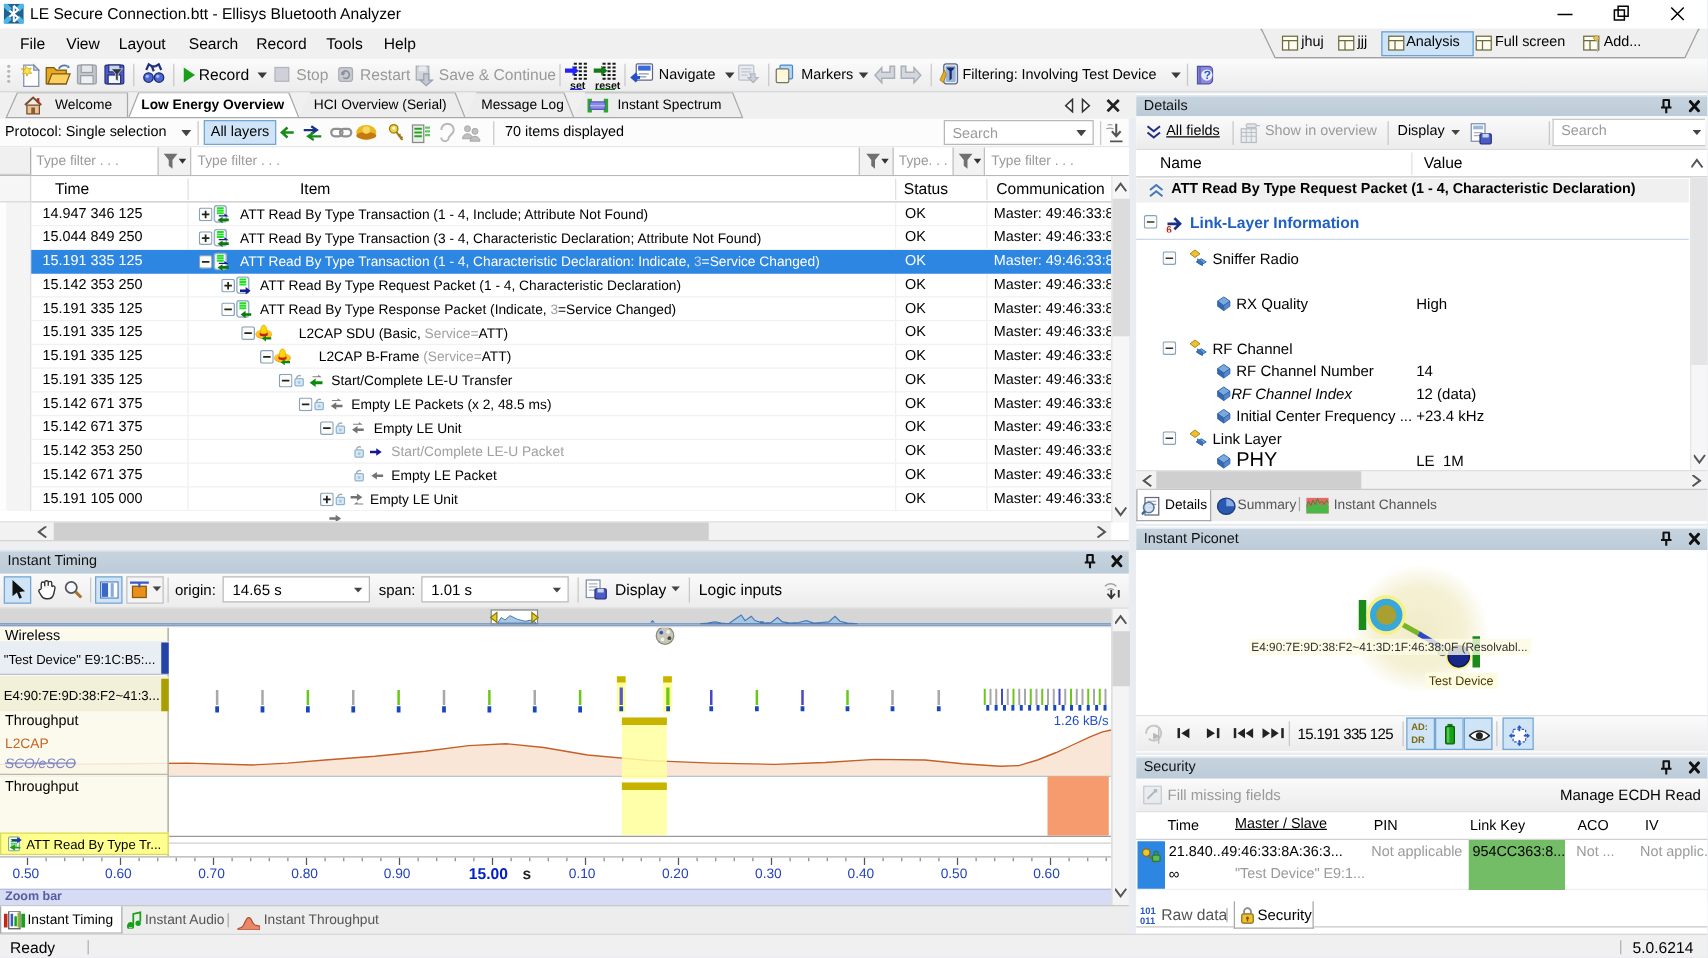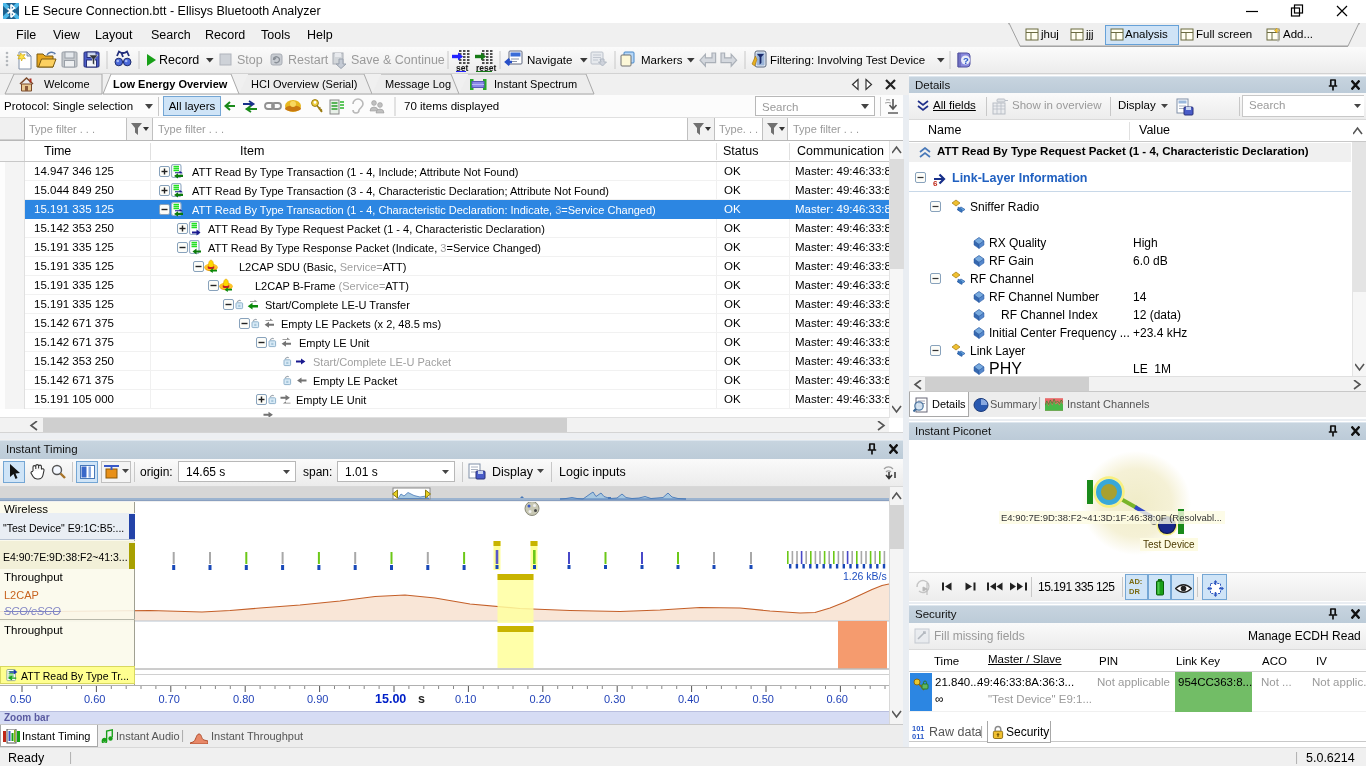--- a/index.html
+++ b/index.html
@@ -1039,29 +1039,20 @@
         </div>
         <div class="abs" style="left:0;top:36px;width:442px;height:18px;">
           <svg class="abs" style="left:64px;top:3px;" width="12" height="12" viewBox="0 0 12 12">
             <path d="M6 0.5 L11 4 L6 7.5 L1 4 z" fill="#78aade" stroke="#2858a0" stroke-width="0.7"></path>
             <path d="M1 4 L6 7.5 V11.5 L1 8 z" fill="#3568b0" stroke="#2858a0" stroke-width="0.5"></path>
             <path d="M11 4 L6 7.5 V11.5 L11 8 z" fill="#5588cc" stroke="#2858a0" stroke-width="0.5"></path>
           </svg>
           <span class="abs" style="left:80px;top:2px;font-size:12px;">RX Quality</span>
           <span class="abs" style="left:224px;top:2px;font-size:12px;">High</span>
         </div>
-        <div class="abs" style="left:0;top:54px;width:442px;height:18px;">
-          <svg class="abs" style="left:64px;top:3px;" width="12" height="12" viewBox="0 0 12 12">
-            <path d="M6 0.5 L11 4 L6 7.5 L1 4 z" fill="#78aade" stroke="#2858a0" stroke-width="0.7"></path>
-            <path d="M1 4 L6 7.5 V11.5 L1 8 z" fill="#3568b0" stroke="#2858a0" stroke-width="0.5"></path>
-            <path d="M11 4 L6 7.5 V11.5 L11 8 z" fill="#5588cc" stroke="#2858a0" stroke-width="0.5"></path>
-          </svg>
-          <span class="abs" style="left:80px;top:2px;font-size:12px;">RF Gain</span>
-          <span class="abs" style="left:224px;top:2px;font-size:12px;">6.0 dB</span>
-        </div>
         <div class="abs" style="left:0;top:72px;width:442px;height:18px;">
           <svg class="abs" style="left:21px;top:3px;" width="11" height="11" viewBox="0 0 11 11">
             <rect x="0.5" y="0.5" width="10" height="10" rx="1.5" fill="#fcfcf8" stroke="#88a2bc"></rect>
             <path d="M2.5 5.5 h6" stroke="#333" stroke-width="1.2"></path>
           </svg>
           <svg class="abs" style="left:42px;top:1px;" width="17" height="16" viewBox="0 0 17 16">
             <path d="M5 1 l4 3 -4 3 -4 -3 z" fill="#f0c030" stroke="#a07810" stroke-width="0.7"></path>
             <path d="M9 7 l4 2.5 -4 2.5 -4 -2.5 z" fill="#68a8e0" stroke="#2858a0" stroke-width="0.7" transform="translate(1,1)"></path>
             <path d="M6 7 l4 2.5 v3 l-4 -2.5 z" fill="#3878c0" stroke="#2858a0" stroke-width="0.5" transform="translate(1,1)"></path>
           </svg>
@@ -1075,21 +1066,21 @@
           </svg>
           <span class="abs" style="left:80px;top:2px;font-size:12px;">RF Channel Number</span>
           <span class="abs" style="left:224px;top:2px;font-size:12px;">14</span>
         </div>
         <div class="abs" style="left:0;top:108px;width:442px;height:18px;">
           <svg class="abs" style="left:64px;top:3px;" width="12" height="12" viewBox="0 0 12 12">
             <path d="M6 0.5 L11 4 L6 7.5 L1 4 z" fill="#78aade" stroke="#2858a0" stroke-width="0.7"></path>
             <path d="M1 4 L6 7.5 V11.5 L1 8 z" fill="#3568b0" stroke="#2858a0" stroke-width="0.5"></path>
             <path d="M11 4 L6 7.5 V11.5 L11 8 z" fill="#5588cc" stroke="#2858a0" stroke-width="0.5"></path>
           </svg>
-          <span class="abs" style="left:92px;top:2px;font-size:12px;">RF Channel Index</span>
+          <span class="abs" style="left:76px;top:2px;font-size:12px;font-style:italic;">RF Channel Index</span>
           <span class="abs" style="left:224px;top:2px;font-size:12px;">12 (data)</span>
         </div>
         <div class="abs" style="left:0;top:126px;width:442px;height:18px;">
           <svg class="abs" style="left:64px;top:3px;" width="12" height="12" viewBox="0 0 12 12">
             <path d="M6 0.5 L11 4 L6 7.5 L1 4 z" fill="#78aade" stroke="#2858a0" stroke-width="0.7"></path>
             <path d="M1 4 L6 7.5 V11.5 L1 8 z" fill="#3568b0" stroke="#2858a0" stroke-width="0.5"></path>
             <path d="M11 4 L6 7.5 V11.5 L11 8 z" fill="#5588cc" stroke="#2858a0" stroke-width="0.5"></path>
           </svg>
           <span class="abs" style="left:80px;top:2px;font-size:12px;">Initial Center Frequency ...</span>
           <span class="abs" style="left:224px;top:2px;font-size:12px;">+23.4 kHz</span>

